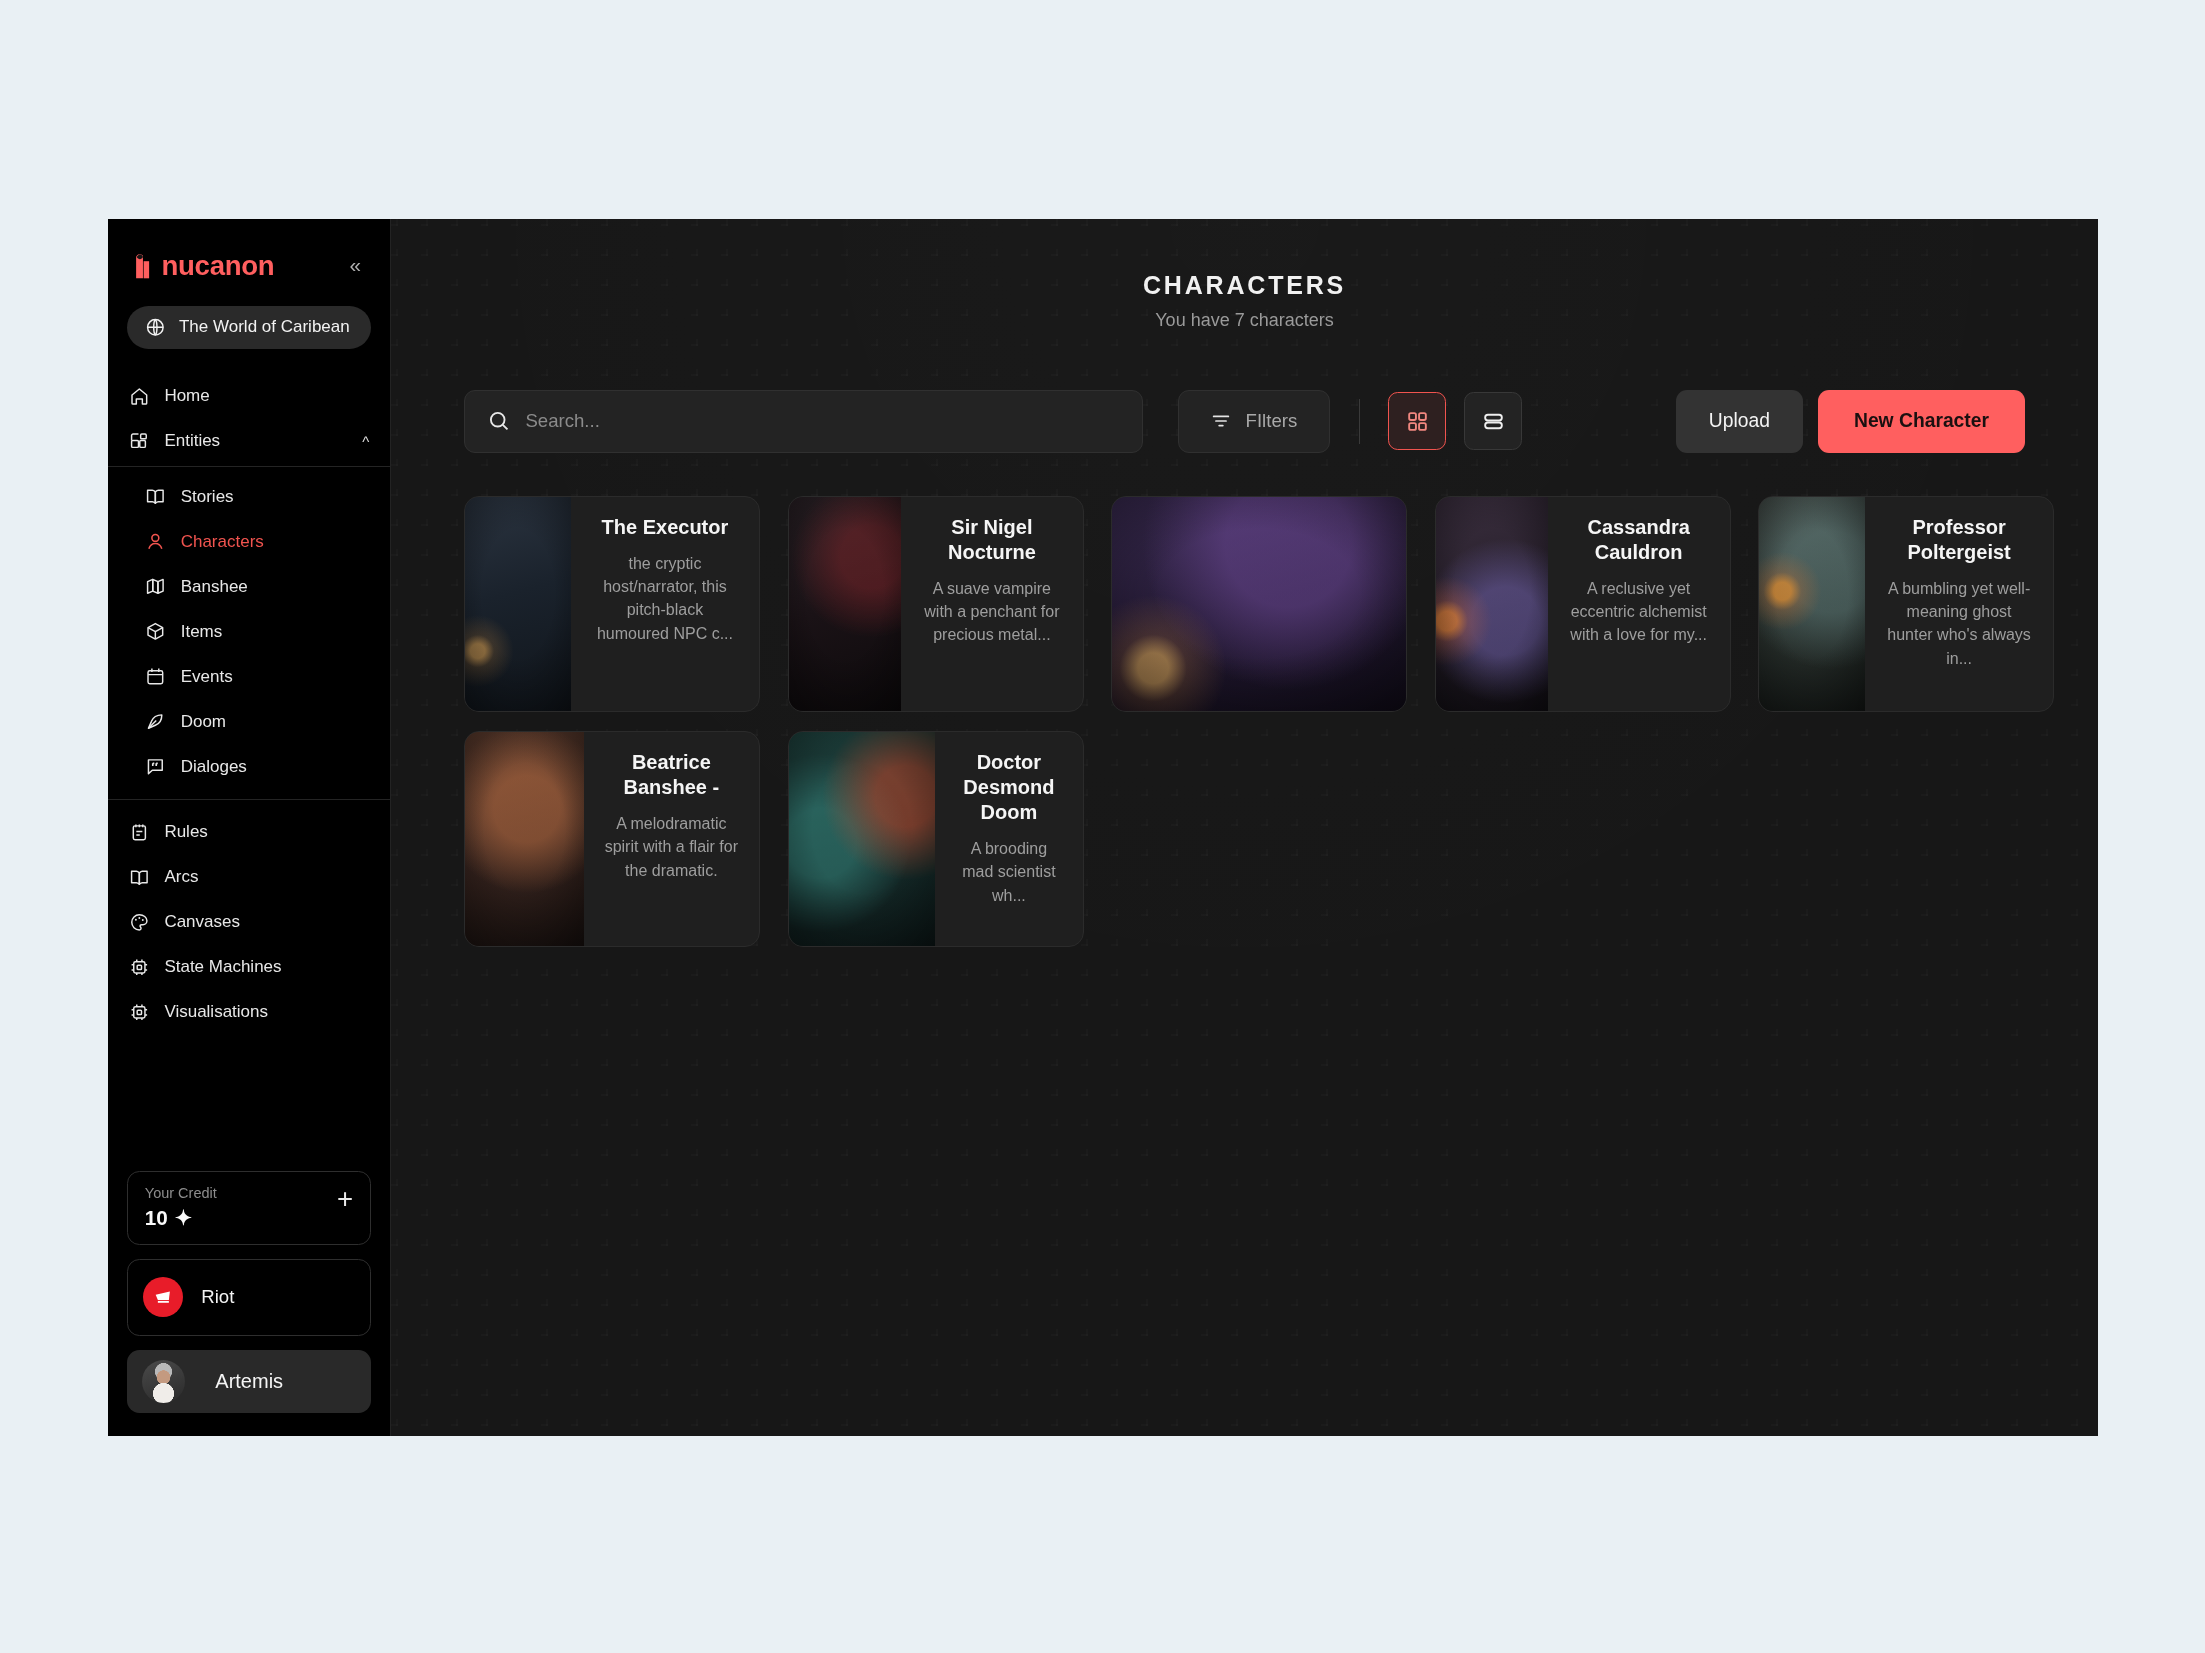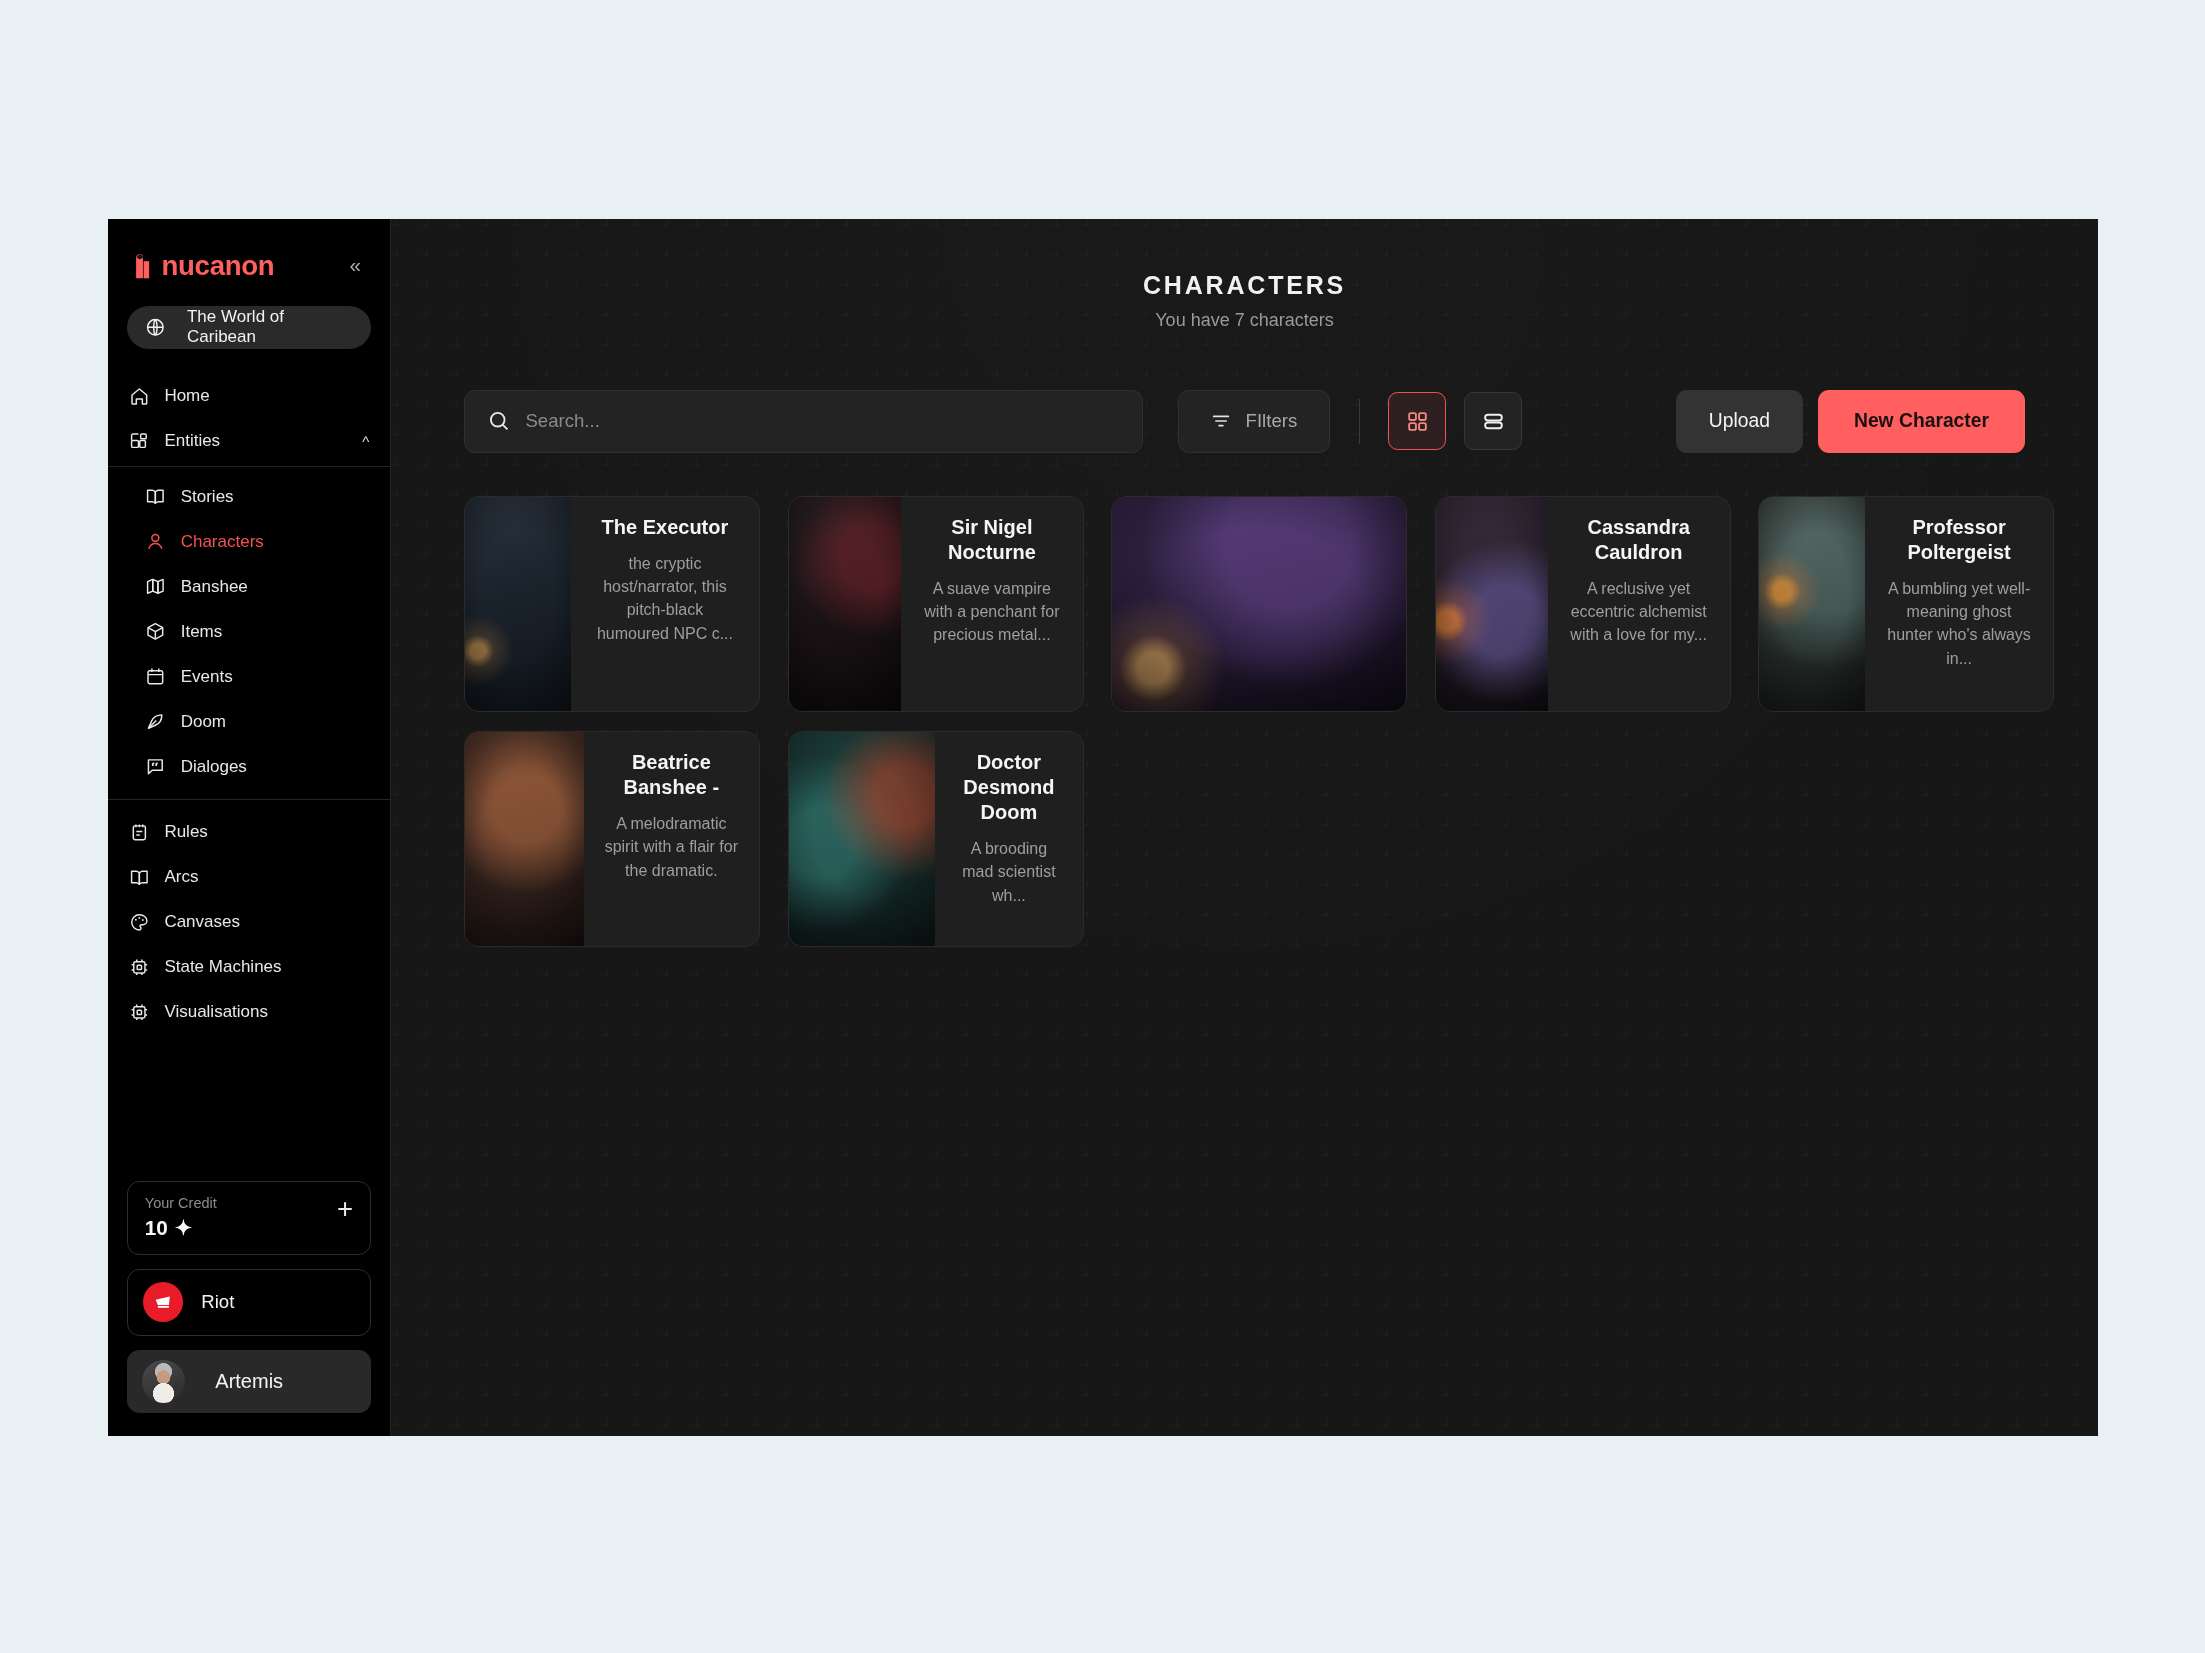--- a/index.html
+++ b/index.html
@@ -63,21 +63,21 @@
     opacity: .85;
   }
 
   .world-chip {
     margin: 26px 19.3px 0 19.3px;
     height: 43px;
     border-radius: 22px;
     background: #2a2a2a;
     display: flex;
     align-items: center;
-    gap: 21px;
+    gap: 13px;
     padding: 0 18px;
     cursor: pointer;
   }
   .world-chip .label {
     color: #f2f2f2;
     font-size: 17px;
     font-weight: 400;
   }
 
   .nav { margin-top: 25px; }
@@ -134,21 +134,21 @@
     display: flex;
     align-items: center;
     gap: 6.9px;
   }
   .credit-plus { color: #e9e9e9; font-size: 27.6px; line-height: 1; font-weight: 300; }
 
   .riot-box {
     margin-top: 13.8px;
     border: 0.7px solid #2e2e2e;
     border-radius: 12.4px;
-    height: 67px;
+    height: 77px;
     display: flex;
     align-items: center;
     gap: 18px;
     padding: 0 15px;
     cursor: pointer;
   }
   .riot-badge {
     width: 40px; height: 40px; border-radius: 50%;
     background: #e81c29;
     display: flex; align-items: center; justify-content: center;

